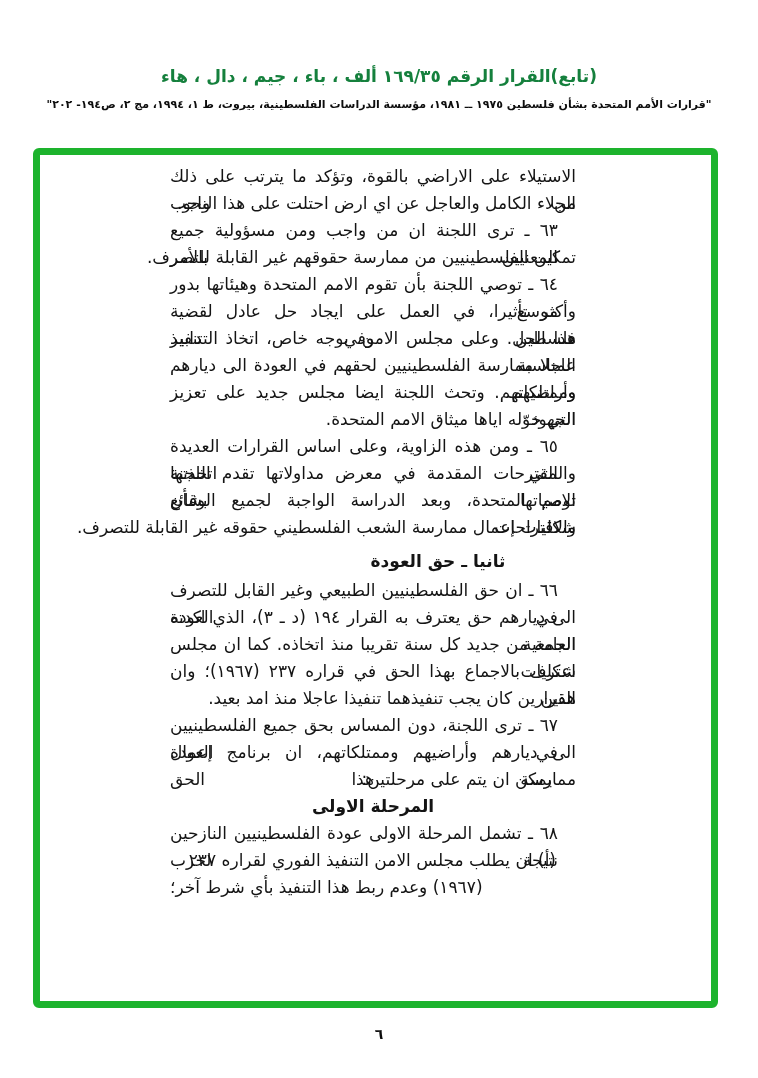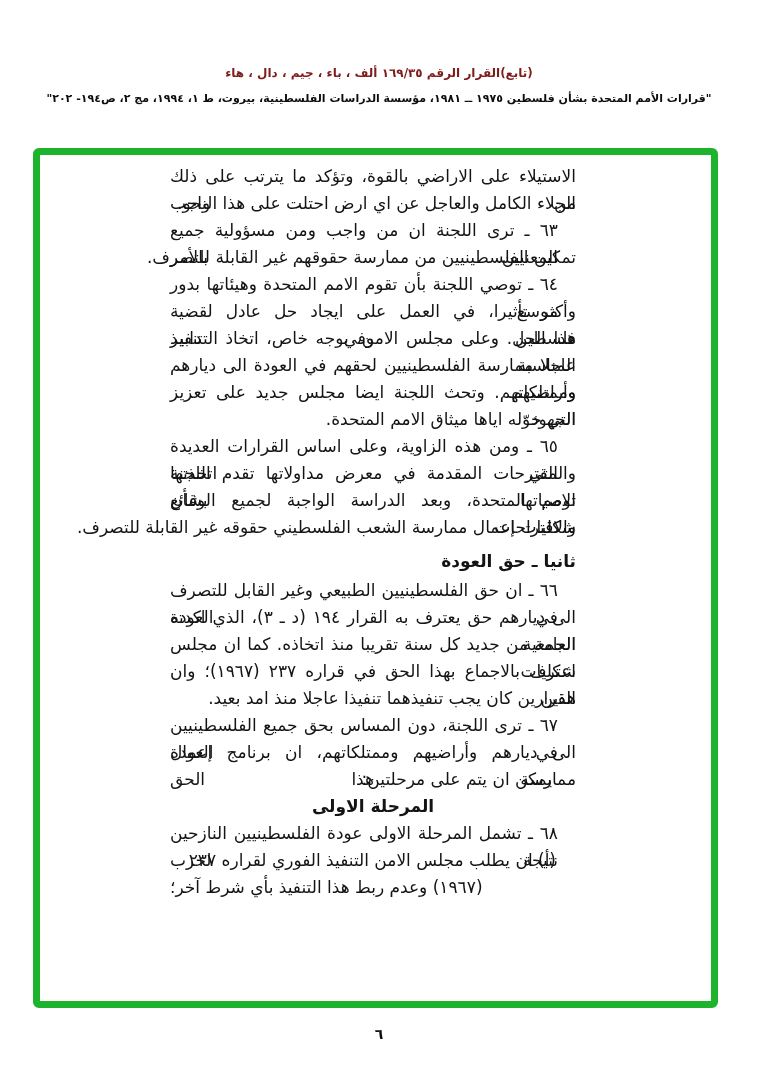--- a/index.html
+++ b/index.html
@@ -18,24 +18,24 @@
   }
   .doc-header {
     position: absolute;
     top: 66px;
     left: 0;
     width: 100%;
     direction: rtl;
     text-align: center;
   }
   .doc-header .title-line {
-    font-size: 12px;
+    font-size: 17px;
     font-weight: bold;
     letter-spacing: 0.2px;
-    color: #7f1d1d;
+    color: #15803d;
   }
   .doc-header .citation-line {
     margin-top: 12px;
     font-size: 11px;
     font-weight: bold;
     color: #0d0d0d;
     white-space: nowrap;
   }
   .green-frame {
     position: absolute;
@@ -64,20 +64,21 @@
     white-space: nowrap;
   }
   .k-j { text-align: justify; text-align-last: justify; white-space: normal; }
   .k-f { text-align: justify; text-align-last: justify; padding-right: 18px; white-space: normal; }
   .k-e { text-align: right; }
   .k-c { text-align: right; padding-right: 24px; }
   .k-i1 { text-align: right; padding-right: 20px; }
   .k-i2 { text-align: left; padding-right: 46px; }
   .k-h  { text-align: center; font-weight: bold; }
   .k-hc {
+    text-align: center;
     font-weight: bold;
     padding-left: 130px;
     margin-top: 7px;
     margin-bottom: 2px;
   }
   .page-number {
     position: absolute;
     top: 1026px;
     left: 0;
     width: 100%;

